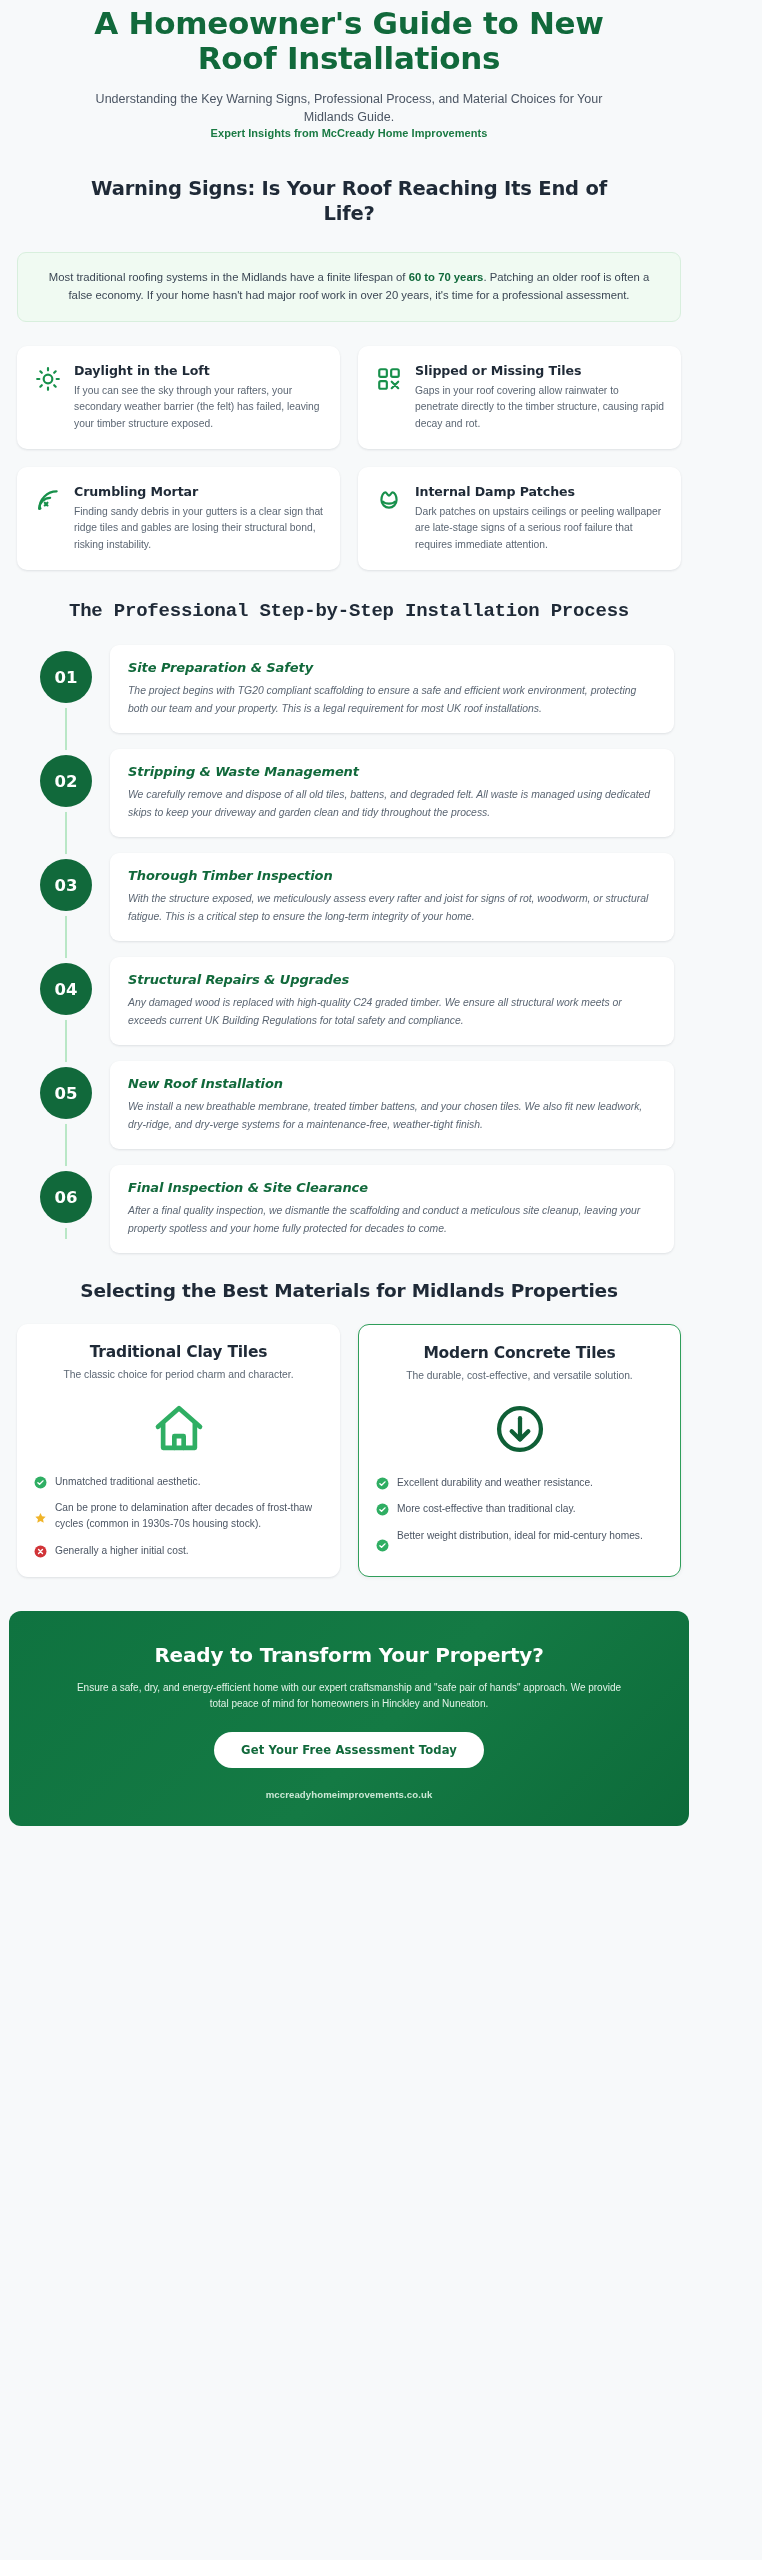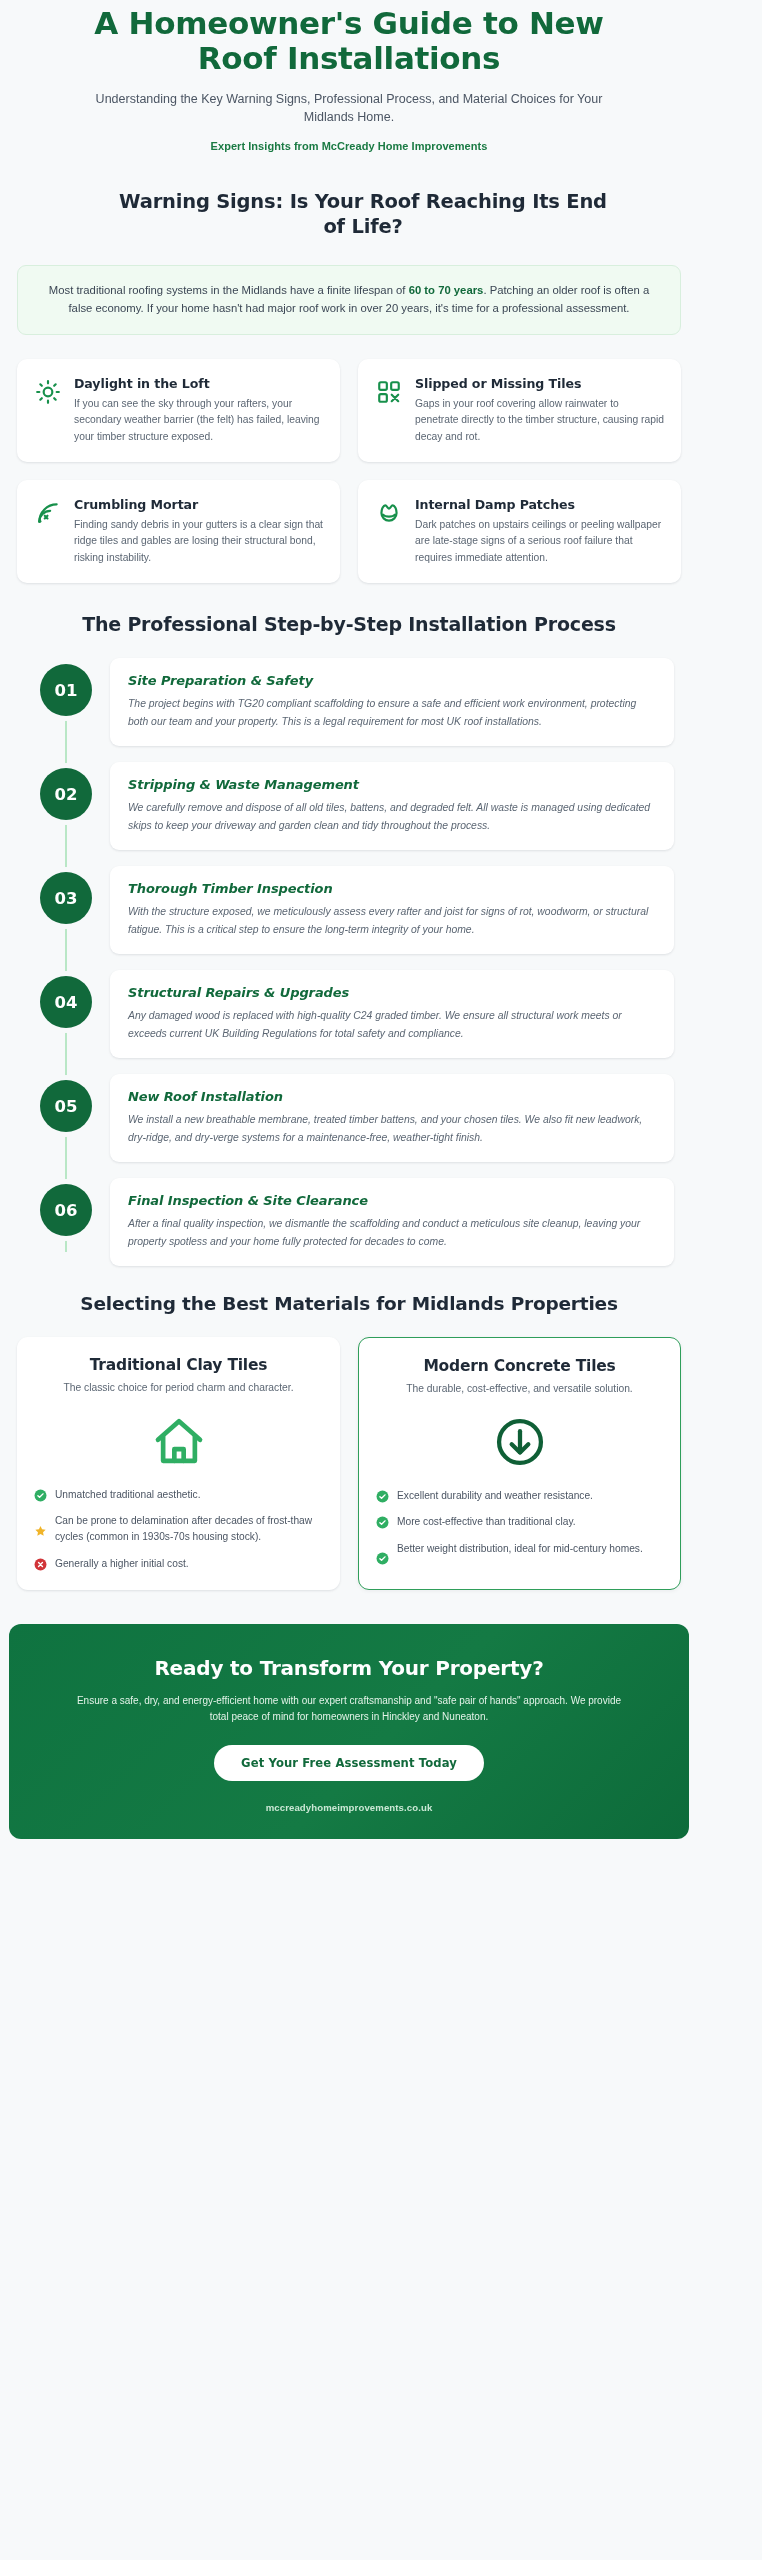--- a/index.html
+++ b/index.html
@@ -33,39 +33,39 @@
     padding: 0 30px;
   }
   .hero .subtitle {
     margin-top: 14px;
     font-size: 12.5px;
     line-height: 1.45;
     color: #4b5563;
     padding: 0 42px;
   }
   .hero .byline {
-    margin-top: 14px;
+    margin-top: 1px;
     font-size: 11px;
     font-weight: 700;
     color: #1a7a43;
     letter-spacing: 0.05px;
   }
 
   
   .section-title {
     font-family: "DejaVu Sans", sans-serif;
     font-size: 19.5px;
     font-weight: 700;
     color: #1f2a37;
     text-align: center;
     line-height: 1.25;
     letter-spacing: -0.2px;
   }
-  .s1-title { margin-top: 38px; padding: 0 88px; margin-left: 28px; }
-  .s2-title { margin-top: 30px; padding: 0 30px; font-size: 19px; }
+  .s1-title { margin-top: 38px; padding: 0 88px; }
+  .s2-title { margin-top: 30px; padding: 0 30px; font-size: 19px; font-family: Liberation Mono, monospace; }
   .s3-title { margin-top: 26px; padding: 0 10px; font-size: 18.5px; }
 
   
   .callout {
     margin: 26px 17px 0;
     background: #f0faf2;
     border: 1px solid #d8efdd;
     border-radius: 9px;
     padding: 15px 26px 16px;
     text-align: center;
@@ -292,21 +292,21 @@
   }
   .bottom-pad { height: 26px; }
 </style>
 </head>
 <body>
 
 <div class="page">
 
   <header class="hero">
     <h1>A Homeowner's Guide to New Roof Installations</h1>
-    <div class="subtitle">Understanding the Key Warning Signs, Professional Process, and Material Choices for Your Midlands Home.</div>
+    <div class="subtitle">Understanding the Key Warning Signs, Professional Process, and Material Choices for Your Midlands Guide.</div>
     <div class="byline">Expert Insights from McCready Home Improvements</div>
   </header>
 
   <h2 class="section-title s1-title">Warning Signs: Is Your Roof Reaching Its End of Life?</h2>
 
   <div class="callout">
     <span>Most traditional roofing systems in the Midlands have a finite lifespan of </span><b>60 to 70 years</b><span>. Patching an older roof is often a false economy. If your home hasn't had major roof work in over 20 years, it's time for a professional assessment.</span>
   </div>
 
   <div class="warn-grid">

